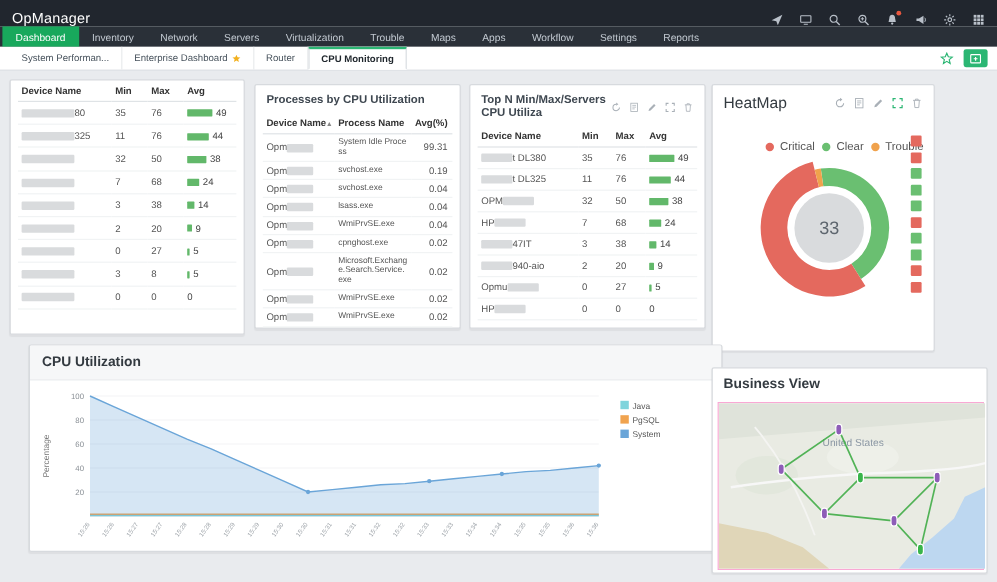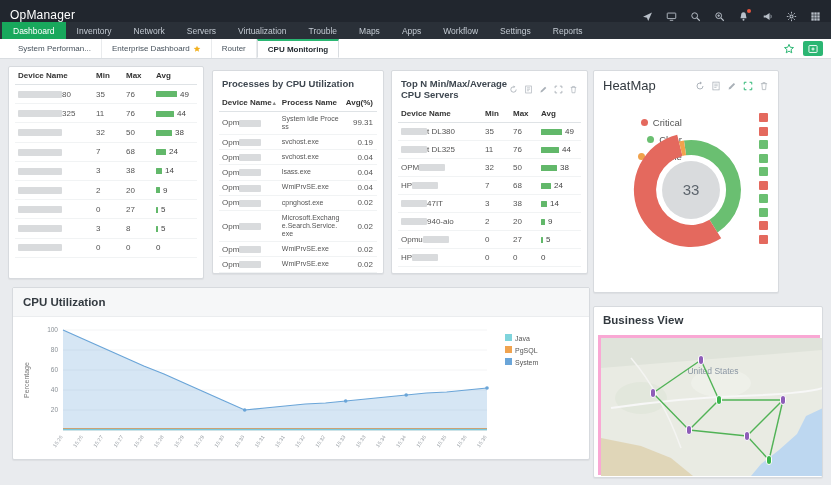--- a/index.html
+++ b/index.html
@@ -42,21 +42,21 @@
   .icn{display:inline-block;width:9px;height:9px;color:#a9b0b7;cursor:pointer}
   .icn svg{width:100%;height:100%;display:block}
   .w-icons.lg .icn{width:10px;height:10px}
   .icn.accent{color:#2bb673}
   .icn.gold{color:#f2b01e;width:8px;height:8px}
 
   .w-devices{left:8px;top:7px;width:196px;height:213px}
   .w-processes{left:212px;top:11px;width:172px;height:204px}
   .w-topn{left:391px;top:11px;width:197px;height:204px}
   .w-heatmap{left:593px;top:11px;width:186px;height:223px}
-  .w-cpu{left:12px;top:228px;width:578px;height:173px}
+  .w-cpu{left:24px;top:228px;width:578px;height:173px}
   .w-business{left:593px;top:247px;width:230px;height:172px}
 
   
   .tbl-wrap{padding:0 6px}
   .tbl{width:100%;border-collapse:collapse;font-size:8px;color:#555}
   .tbl th{font-size:8px;color:#333;font-weight:bold;text-align:left;padding:4px 3px;border-bottom:1px solid #dfe3e6;white-space:nowrap}
   .tbl td{border-bottom:1px solid #f1f3f4;vertical-align:middle}
   .w-devices td{padding:4.6px 3px}
   .w-topn td{padding:4px 3px}
   .w-processes td{padding:2.6px 3px}
@@ -65,40 +65,40 @@
   .avgnum{color:#444}
   .dev{white-space:nowrap;overflow:hidden}
   .w-devices .col0{width:78px}.w-devices .col1,.w-devices .col2{width:30px}
   .w-topn .col0{width:84px}.w-topn .col1,.w-topn .col2{width:28px}
   .w-processes .col0{width:44px}.w-processes .col1{width:88px}
   .w-processes .col2{text-align:right;padding-right:4px}
   .proc{font-size:7px;line-height:1.2;color:#555;word-break:break-all}
   .sort{font-size:6px;color:#888;margin-left:1px}
 
   
-  .hm-legend{position:absolute;left:44px;top:46px;display:flex;flex-direction:column;gap:6px;align-items:flex-end}
+  .hm-legend{position:absolute;left:44px;top:46px;display:flex;flex-direction:row;gap:6px;align-items:center}
   .hm-item{display:flex;align-items:center;gap:5px;font-size:9.5px;color:#555;cursor:pointer}
   .hm-dot{width:7px;height:7px;border-radius:50%;display:inline-block}
   .hm-donut{position:absolute;left:30px;top:52px;width:134px;height:134px}
   .hm-center{font-size:15px;fill:#5d656d}
   .hm-cells{position:absolute;right:10px;top:42px;display:flex;flex-direction:column;gap:4.5px}
   .hm-cell{width:9px;height:9px;border-radius:1px;cursor:pointer}
 
   
   .w-cpu .w-head{background:#f6f7f8;border-bottom:1px solid #ebedef;padding:8px 10px}
   .chart-wrap{position:absolute;left:6px;top:30px}
   .ytick{font-size:6.5px;fill:#8a9096;text-anchor:end}
   .xtick{font-size:5.2px;fill:#9aa0a6;text-anchor:end}
   .ylab{font-size:7px;fill:#777;text-anchor:middle}
   .leg{font-size:7px;fill:#555}
   .grid{stroke:#f3f4f5;stroke-width:1}
   .axis{stroke:#cfd4d8;stroke-width:1}
 
   
-  .map-wrap{position:absolute;left:4px;top:28px;width:222px;height:140px;border:3px solid #f9a8d4;cursor:grab}
+  .map-wrap{position:absolute;left:4px;top:28px;width:222px;height:140px;border:1px solid #f9a8d4;cursor:grab}
   .map-label{font-size:8.5px;fill:#8a96a3}
 </style>
 </head>
 <body>
 
 <div class="screen">
 
   <header class="topbar">
     <div class="brand">OpManager</div>
     <div class="topbar-icons">
@@ -349,21 +349,21 @@
                 <td class="col1 proc">Microsoft.Exchange.Diagnostics.Service.exe</td>
                 <td class="col2">0.01</td>
               </tr>
             </tbody>
           </table>
       </div>
     </section>
 
     <section class="widget w-topn">
       <div class="w-head">
-        <span class="w-title-sm">Top N Min/Max/Average CPU Servers</span>
+        <span class="w-title-sm">Top N Min/Max/Servers CPU Utiliza</span>
         <span class="w-icons">
             <span class="icn">
               <svg viewBox="0 0 16 16">
                 <path d="M12.8 8 A4.8 4.8 0 1 1 8 3.2" fill="none" stroke="currentColor" stroke-width="1.5"></path>
                 <path d="M8 0.8 L11.2 3.2 L8 5.6 Z" fill="currentColor"></path>
               </svg>
             </span>
             <span class="icn">
               <svg viewBox="0 0 16 16">
                 <rect x="3" y="1.8" width="10" height="12.4" fill="none" stroke="currentColor" stroke-width="1.2"></rect>

